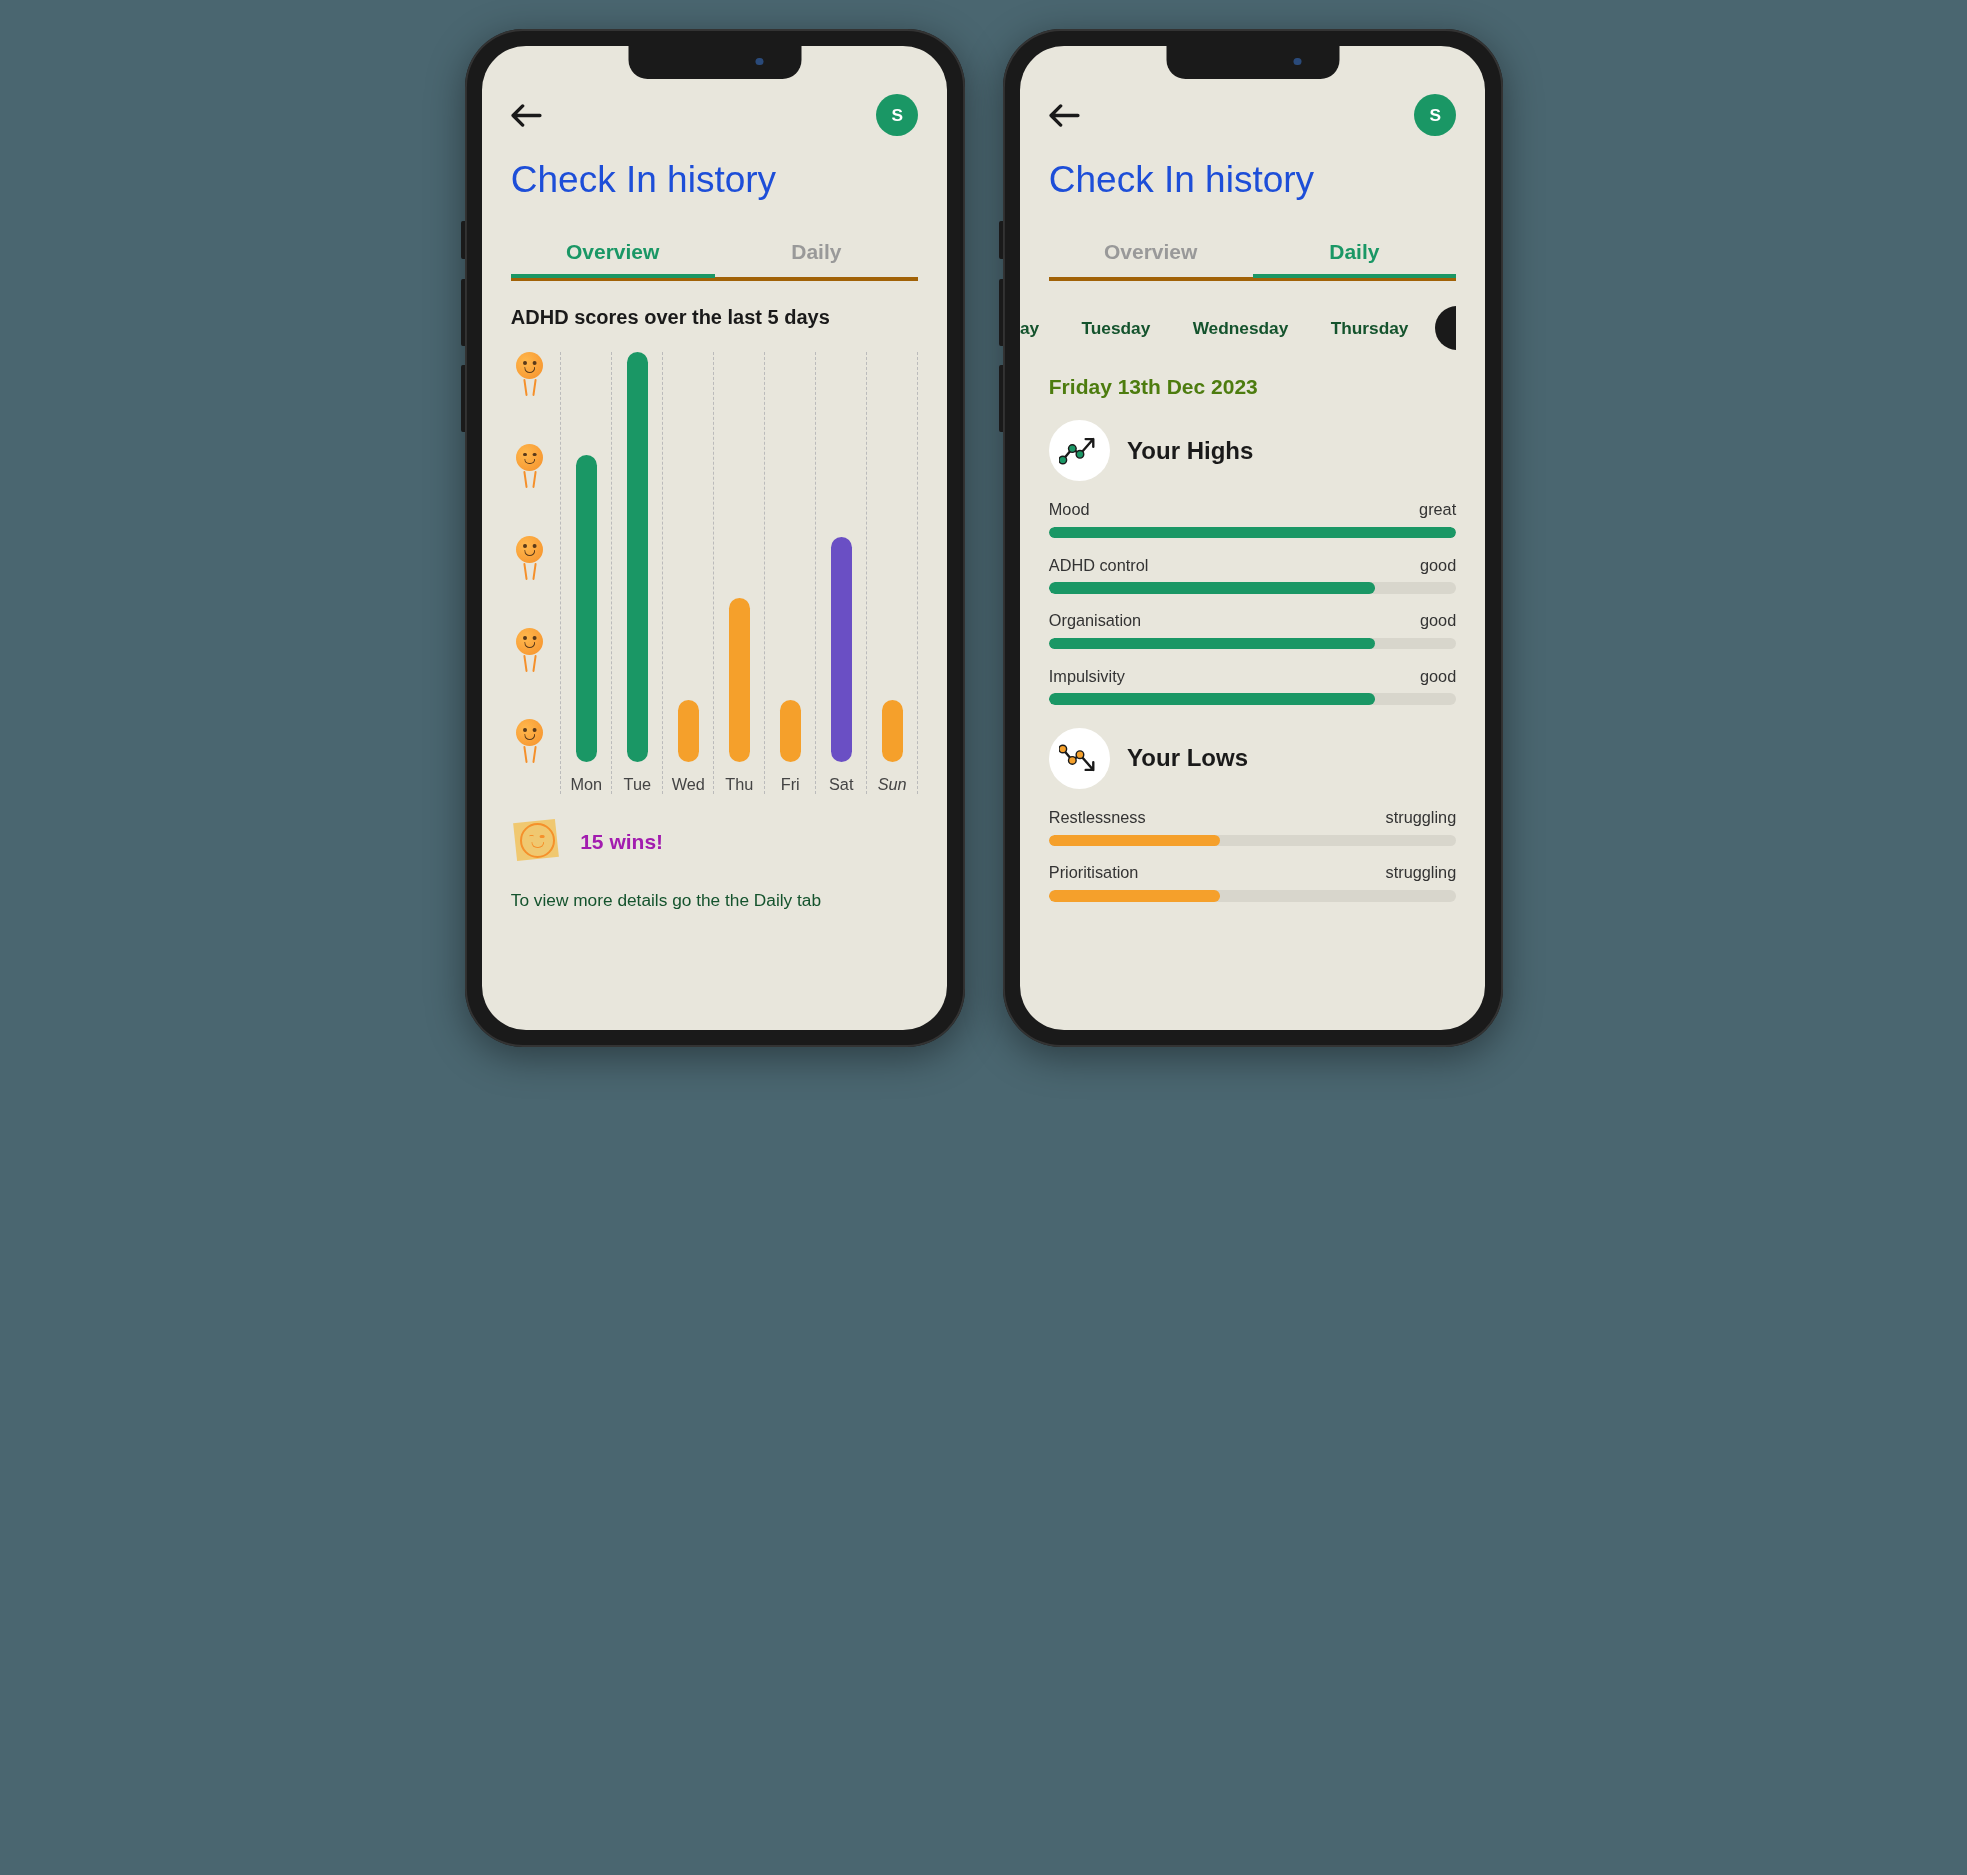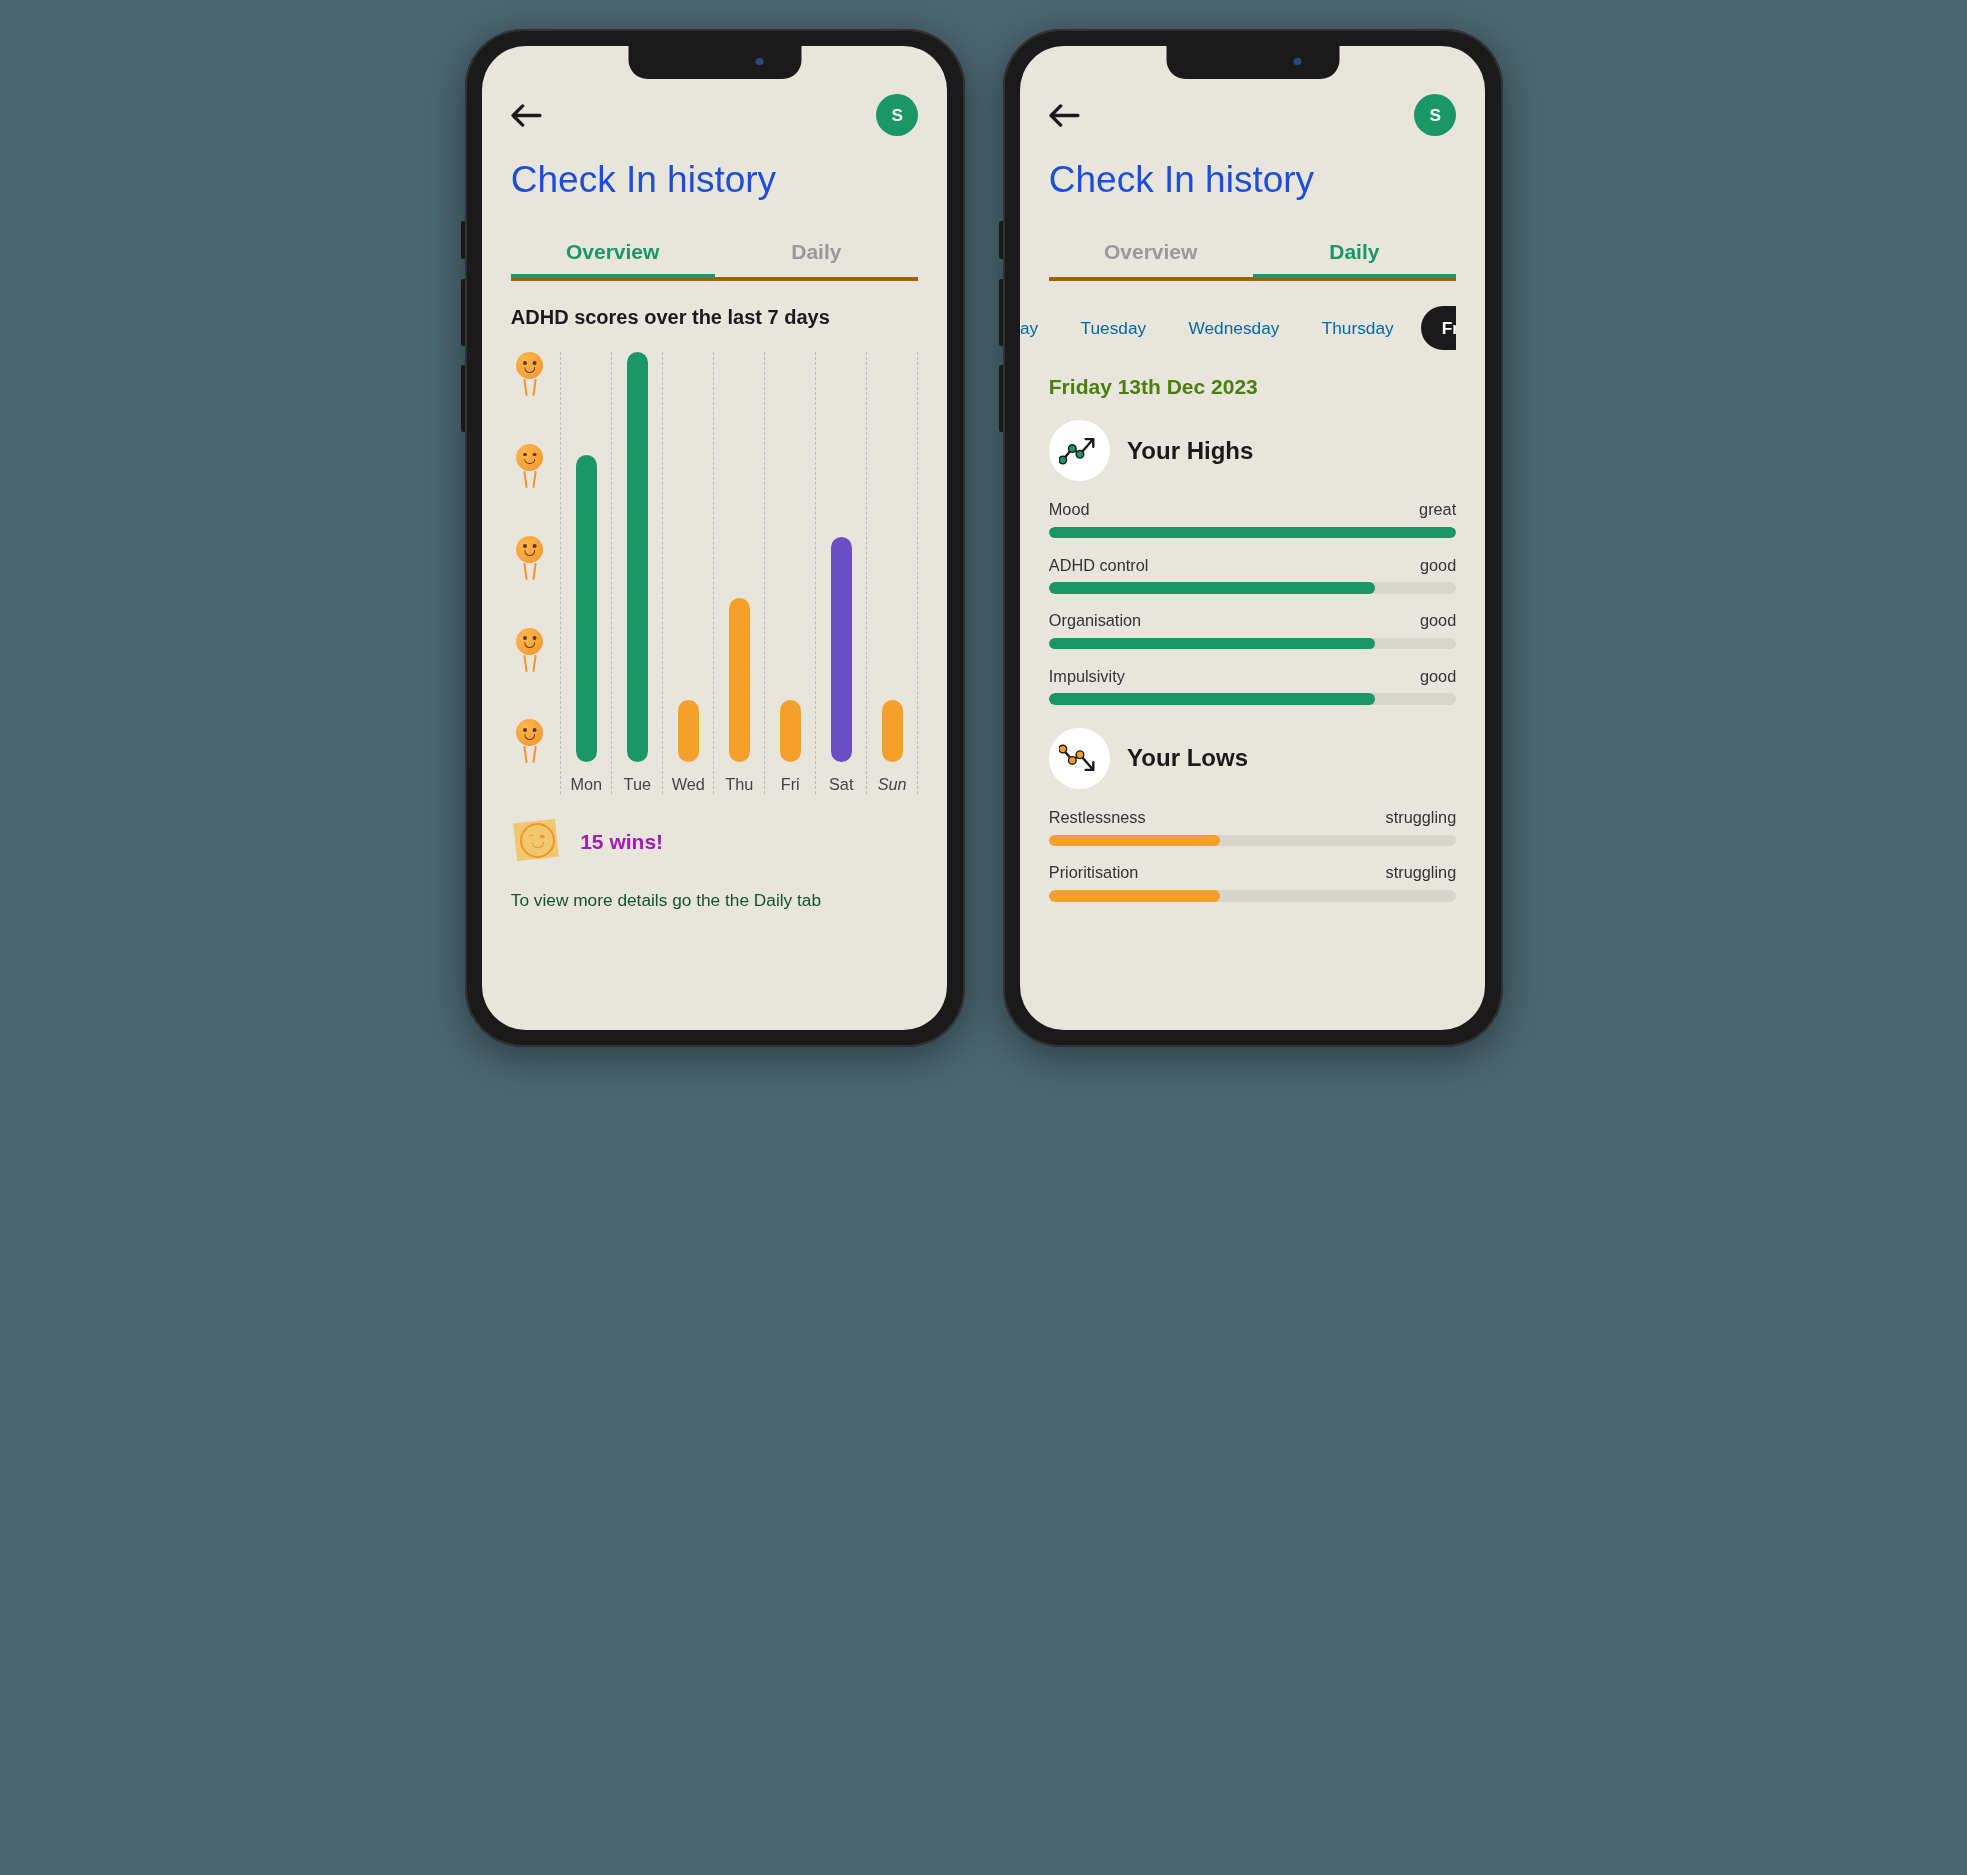--- a/index.html
+++ b/index.html
@@ -299,25 +299,25 @@
   display: flex;
   gap: 11.5px;
   align-items: center;
   margin-bottom: 25px;
   overflow: hidden;
   margin-left: -29px;
   padding-left: 5.8px;
 }
 .day-chip {
   font-size: 17.3px;
-  color: #0369a1;
+  color: #14532d;
   padding: 9.6px 15.4px;
   white-space: nowrap;
   cursor: pointer;
-  font-weight: 400;
+  font-weight: 700;
 }
 .day-chip.partial { margin-left: -21px; }
 .day-chip.active {
   background: #1a1a1a;
   color: #fff;
   border-radius: 23px;
   font-weight: 700;
   padding: 11.5px 21px;
 }
 .date-heading {
@@ -378,21 +378,21 @@
         <svg class="back-arrow" viewBox="0 0 32 24">
           <path d="M12 2 L2 12 L12 22 M2 12 L30 12" stroke="#1a1a1a" stroke-width="3.5" fill="none" stroke-linecap="round" stroke-linejoin="round"></path>
         </svg>
         <div class="avatar">S</div>
       </div>
       <h1 class="page-title">Check In history</h1>
       <div class="tabs">
         <div class="tab active">Overview</div>
         <div class="tab">Daily</div>
       </div>
-      <div class="section-title">ADHD scores over the last 7 days</div>
+      <div class="section-title">ADHD scores over the last 5 days</div>
       <div class="chart-area">
         <div class="y-axis" id="y-axis-1">
             <div class="emoji-icon">
               <div class="emoji-face"></div>
               <div class="emoji-legs"></div>
             </div>
             <div class="emoji-icon">
               <div class="emoji-face"></div>
               <div class="emoji-legs"></div>
             </div>

